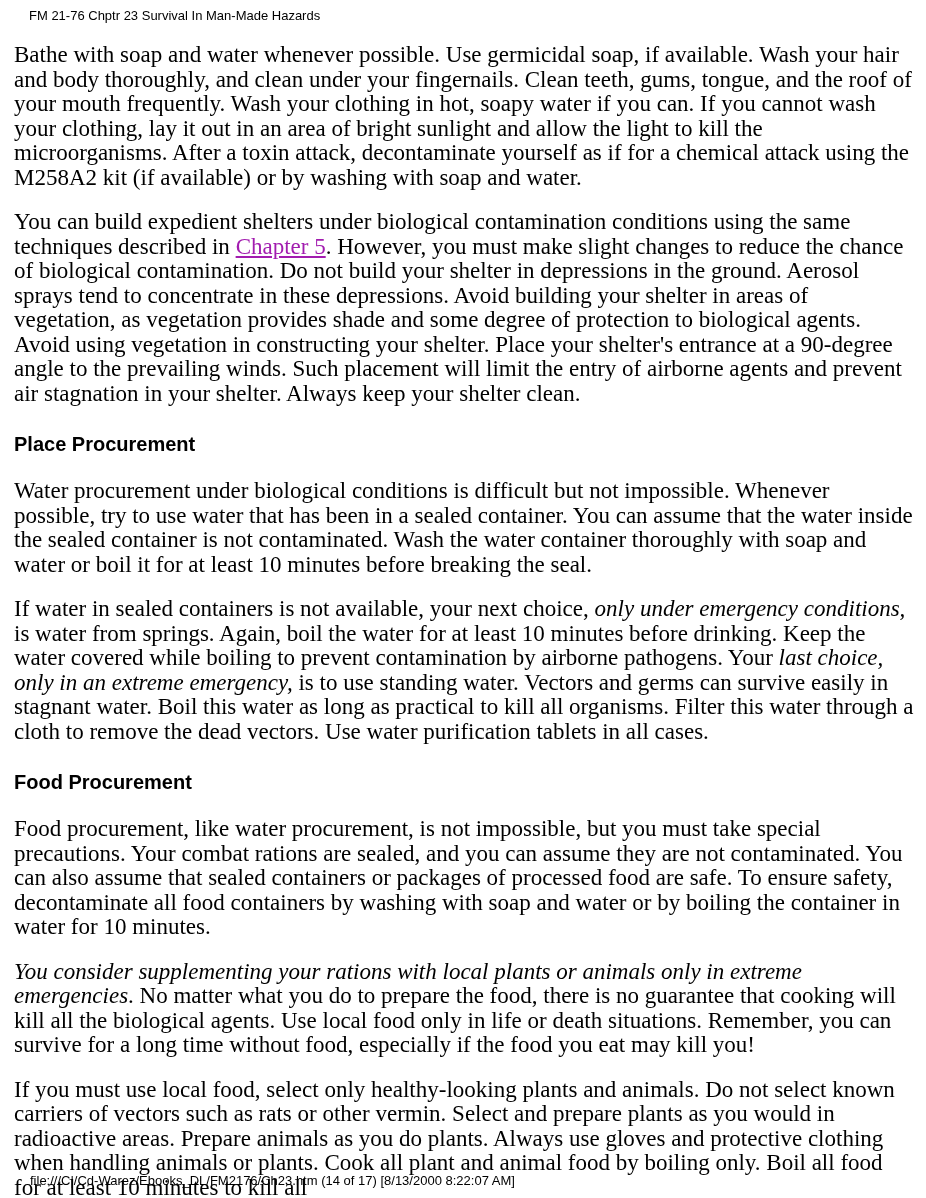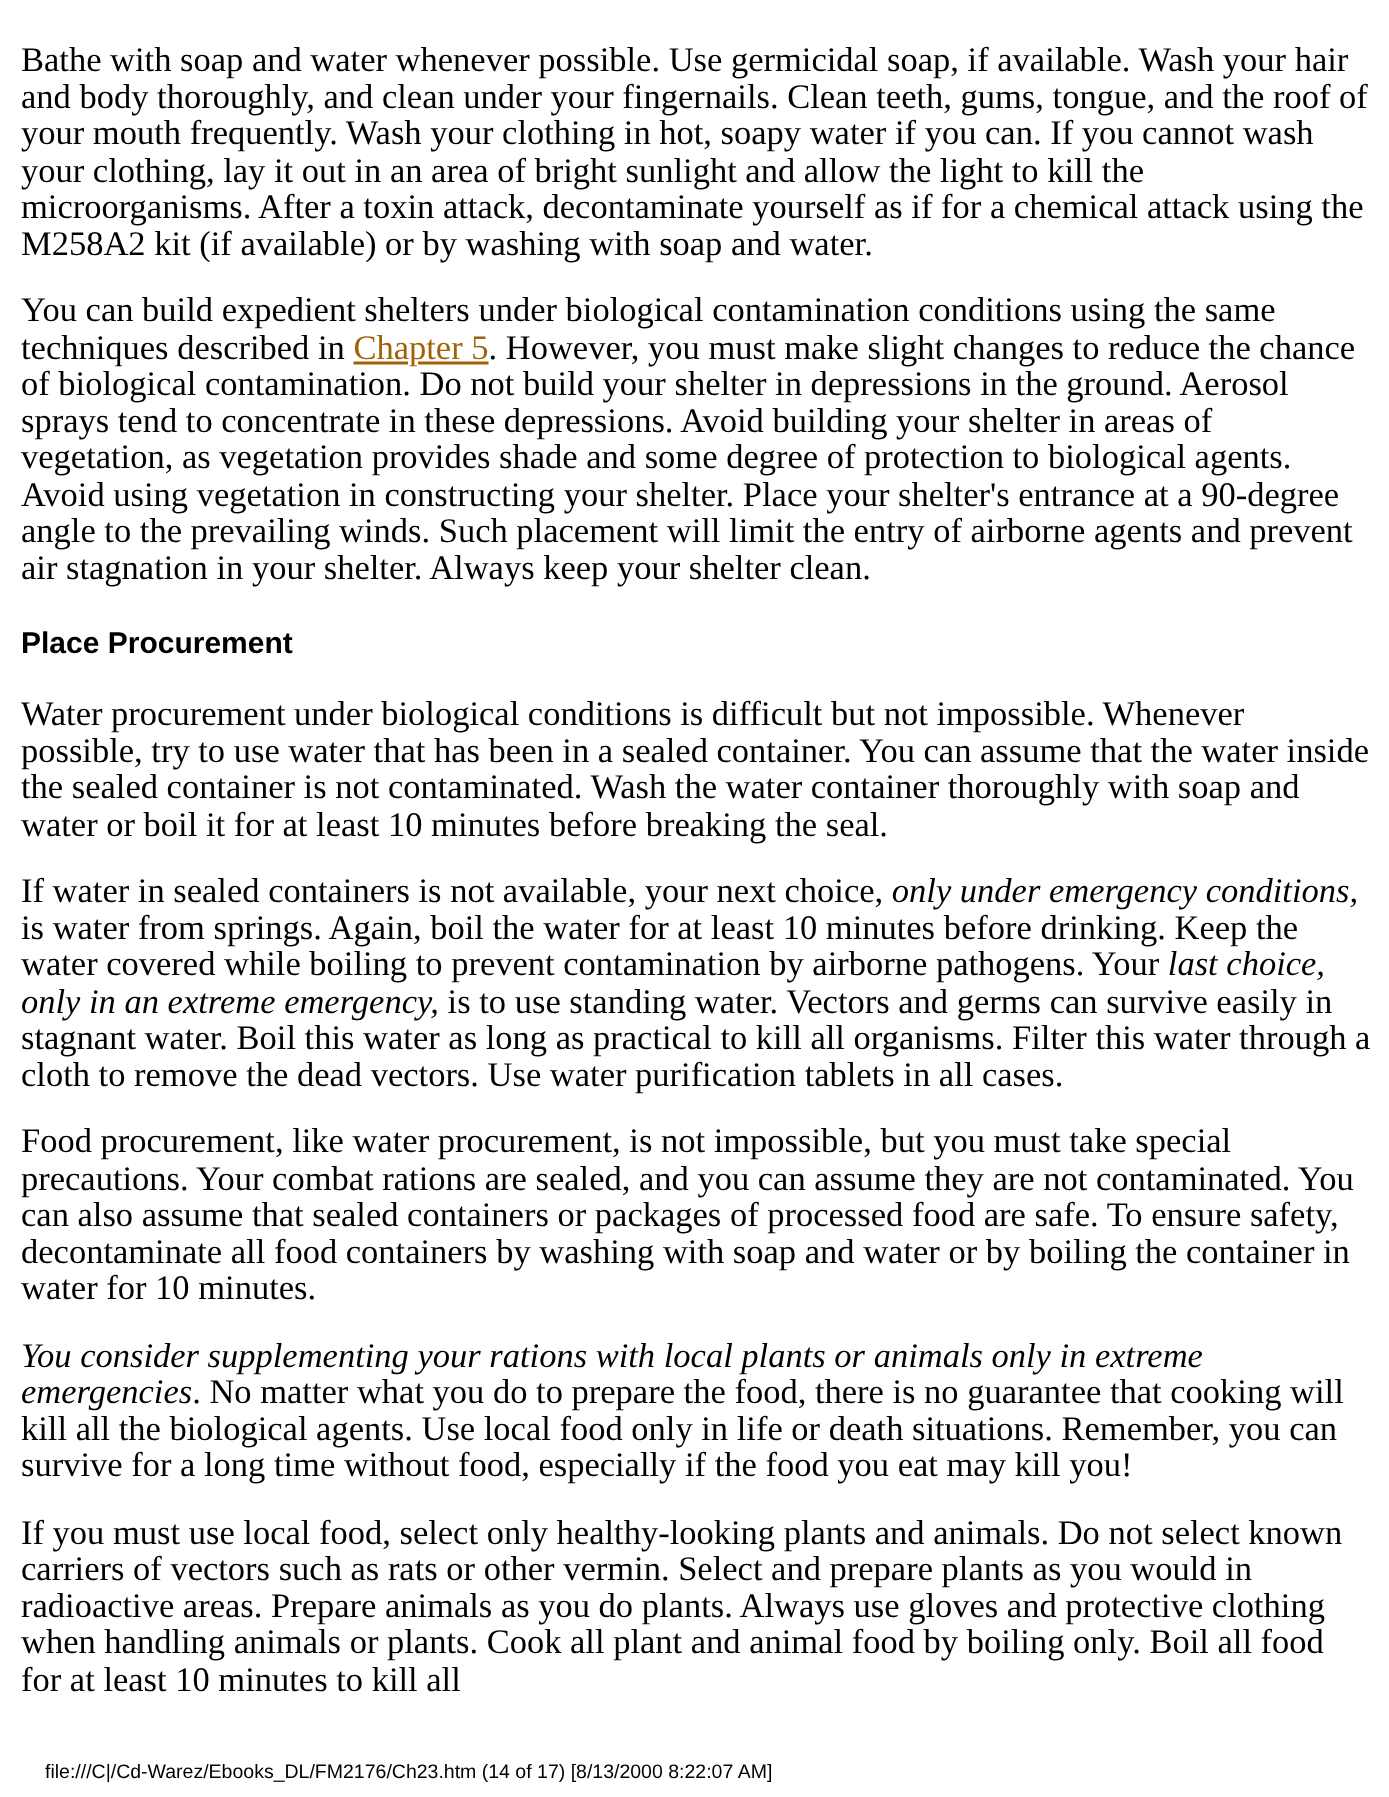--- a/index.html
+++ b/index.html
@@ -30,21 +30,21 @@
     margin: 20px 0;
     width: 900px;
   }
   .section-heading {
     font-family: "Liberation Sans", sans-serif;
     font-size: 20px;
     font-weight: bold;
     margin: 27px 0 23px 0;
   }
   .doc-link {
-    color: #a16207;
+    color: #a21caf;
     text-decoration: underline;
     cursor: pointer;
   }
   .italic-seg {
     font-style: italic;
     text-align: right;
   }
   .doc-footer {
     position: absolute;
     left: 30px;
@@ -52,32 +52,34 @@
     font-family: "Liberation Sans", sans-serif;
     font-size: 13px;
     line-height: 15px;
   }
 </style>
 </head>
 <body>
 
 <div class="page">
 
+  <div class="doc-header">FM 21-76 Chptr 23 Survival In Man-Made Hazards</div>
 
   <p class="body-text">Bathe with soap and water whenever possible. Use germicidal soap, if available. Wash your hair and body thoroughly, and clean under your fingernails. Clean teeth, gums, tongue, and the roof of your mouth frequently. Wash your clothing in hot, soapy water if you can. If you cannot wash your clothing, lay it out in an area of bright sunlight and allow the light to kill the microorganisms. After a toxin attack, decontaminate yourself as if for a chemical attack using the M258A2 kit (if available) or by washing with soap and water.</p>
 
 
   <p class="body-text"><span>You can build expedient shelters under biological contamination conditions using the same techniques described in </span><a class="doc-link" href="#">Chapter 5</a><span>. However, you must make slight changes to reduce the chance of biological contamination. Do not build your shelter in depressions in the ground. Aerosol sprays tend to concentrate in these depressions. Avoid building your shelter in areas of vegetation, as vegetation provides shade and some degree of protection to biological agents. Avoid using vegetation in constructing your shelter. Place your shelter's entrance at a 90-degree angle to the prevailing winds. Such placement will limit the entry of airborne agents and prevent air stagnation in your shelter. Always keep your shelter clean.</span></p>
 
   <h2 class="section-heading">Place Procurement</h2>
 
   <p class="body-text">Water procurement under biological conditions is difficult but not impossible. Whenever possible, try to use water that has been in a sealed container. You can assume that the water inside the sealed container is not contaminated. Wash the water container thoroughly with soap and water or boil it for at least 10 minutes before breaking the seal.</p>
 
   <p class="body-text"><span>If water in sealed containers is not available, your next choice, </span><span class="italic-seg">only under emergency conditions,</span><span> is water from springs. Again, boil the water for at least 10 minutes before drinking. Keep the water covered while boiling to prevent contamination by airborne pathogens. Your </span><span class="italic-seg">last choice, only in an extreme emergency,</span><span> is to use standing water. Vectors and germs can survive easily in stagnant water. Boil this water as long as practical to kill all organisms. Filter this water through a cloth to remove the dead vectors. Use water purification tablets in all cases.</span></p>
 
+  <h2 class="section-heading">Food Procurement</h2>
 
   <p class="body-text">Food procurement, like water procurement, is not impossible, but you must take special precautions. Your combat rations are sealed, and you can assume they are not contaminated. You can also assume that sealed containers or packages of processed food are safe. To ensure safety, decontaminate all food containers by washing with soap and water or by boiling the container in water for 10 minutes.</p>
 
   <p class="body-text"><span class="italic-seg">You consider supplementing your rations with local plants or animals only in extreme emergencies</span><span>. No matter what you do to prepare the food, there is no guarantee that cooking will kill all the biological agents. Use local food only in life or death situations. Remember, you can survive for a long time without food, especially if the food you eat may kill you!</span></p>
 
   <p class="body-text">If you must use local food, select only healthy-looking plants and animals. Do not select known carriers of vectors such as rats or other vermin. Select and prepare plants as you would in radioactive areas. Prepare animals as you do plants. Always use gloves and protective clothing when handling animals or plants. Cook all plant and animal food by boiling only. Boil all food for at least 10 minutes to kill all</p>
 
 </div>
 
 <div class="doc-footer">file:///C|/Cd-Warez/Ebooks_DL/FM2176/Ch23.htm (14 of 17) [8/13/2000 8:22:07 AM]</div>

